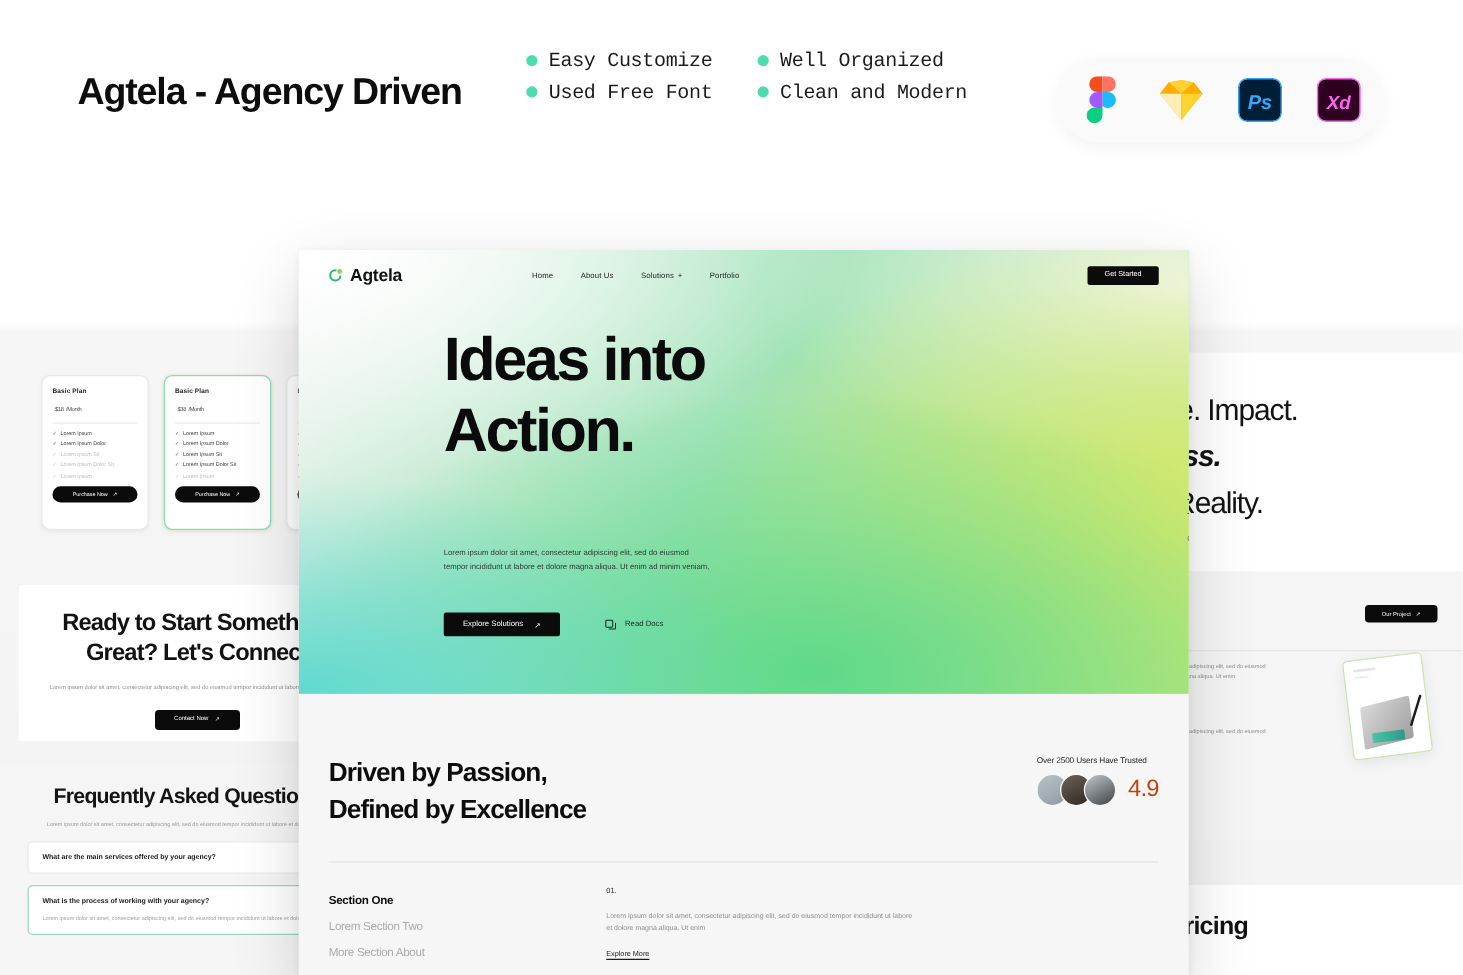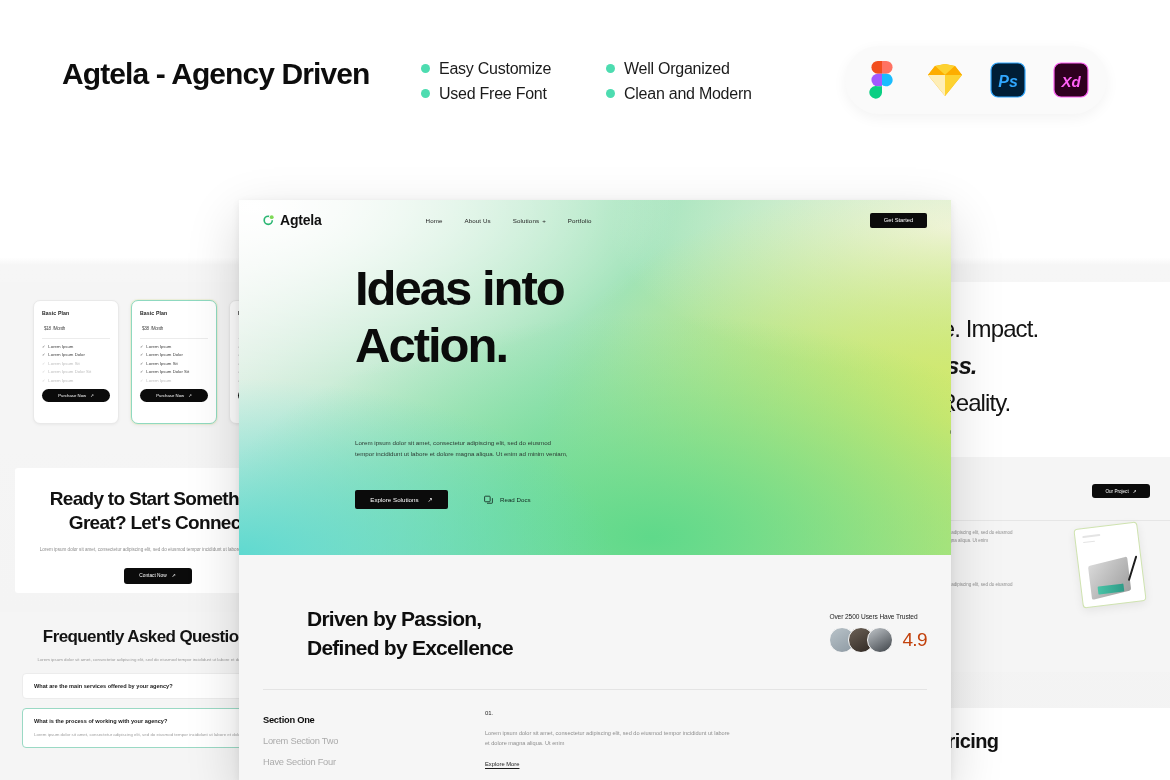--- a/index.html
+++ b/index.html
@@ -94,21 +94,21 @@
 
   .pricing-head-strip { position:absolute; right:0; bottom:0; width:300px; height:72px; background:#fff; }
   .ph-t { font-size:20px; font-weight:600; letter-spacing:-.6px; color:#121212; padding:22px 0 0 46px; }
 
   
   .header { position:absolute; left:0; top:0; width:1170px; height:175px; }
   .title {
     position:absolute; left:62px; top:52px; width:330px;
     font-size:30px; line-height:1.47; font-weight:600; letter-spacing:-.9px; color:#0d0d0d;
   }
-  .features { position:absolute; left:421px; top:56px; display:flex; gap:0; }
+  .features { position:absolute; left:421px; top:36px; display:flex; gap:0;font-family:Liberation Mono, monospace; }
   .fcol { width:185px; }
   .frow { display:flex; align-items:center; gap:9px; height:25px; }
   .dot { width:9px;height:9px;border-radius:50%; background:#4ddcb0; flex:none; }
   .ftext { font-size:16px; color:#1b1b1b; letter-spacing:-.25px; }
 
   .apps {
     position:absolute; left:845px; top:46px; width:262px; height:68px;
     background:#fafafa; border-radius:34px; display:flex; align-items:center;
     justify-content:center; gap:25px; box-shadow:0 4px 14px rgba(0,0,0,.05);font-style:italic;
   }
@@ -146,21 +146,21 @@
   .hero-actions { position:absolute; left:116px; top:290px; display:flex; align-items:center; gap:36px; }
   .btn-dark { width:93px;height:19px;background:#0b0b0b;color:#fff;border-radius:2px;
               display:flex;align-items:center;justify-content:center;gap:9px;font-size:6.2px;}
   .btn-ghost { display:flex;align-items:center;gap:7px;font-size:6.2px;color:#12281f;}
   .hero-side { position:absolute; left:711px; top:198px; }
   .hs-t { font-size:7px; font-weight:700; color:#0e1f16; line-height:1.55; letter-spacing:-.1px;}
   .hs-n { font-size:5.8px; color:#2a3c31; margin-top:9px; }
 
   
   .lower { position:relative; padding:0 24px; }
-  .lower-top { display:flex; align-items:center; justify-content:space-between; padding:50px 0 0;margin-left:44px; }
+  .lower-top { display:flex; align-items:flex-start; justify-content:space-between; padding:50px 0 0; }
   .drive-h { font-size:21px; font-weight:600; letter-spacing:-.75px; line-height:1.37; color:#0d0d0d; }
   .trust { text-align:left; padding-bottom:2px; }
   .trust-t { font-size:6.6px; color:#1d1d1d; font-weight:500; letter-spacing:-.1px; }
   .trust-row { display:flex; align-items:center; gap:9px; margin-top:7px; }
   .avatars { display:flex; }
   .av { width:26px;height:26px;border-radius:50%; border:1.6px solid #f6f6f6; margin-left:-7px; overflow:hidden; position:relative;}
   .av:first-child { margin-left:0; }
   .rating { font-size:19px; font-weight:400; letter-spacing:-.6px; color:#c2410c; }
 
   .lower-rule { height:1px; background:#e4e4e4; margin:26px 0 0; }
@@ -458,21 +458,21 @@
         </div>
       </div>
     </div>
 
     <div class="lower-rule"></div>
 
     <div class="lower-grid">
       <div class="sections">
         <div class="sec active">Section One</div>
         <div class="sec">Lorem Section Two</div>
-        <div class="sec">Have Section Four</div>
+        <div class="sec">More Section About</div>
       </div>
       <div class="detail">
         <div class="detail-n">01.</div>
         <div class="detail-p">Lorem ipsum dolor sit amet, consectetur adipiscing elit, sed do eiusmod tempor incididunt ut labore et dolore magna aliqua. Ut enim</div>
         <a class="detail-link" href="#">Explore More</a>
       </div>
     </div>
   </div>
 </div>
 

